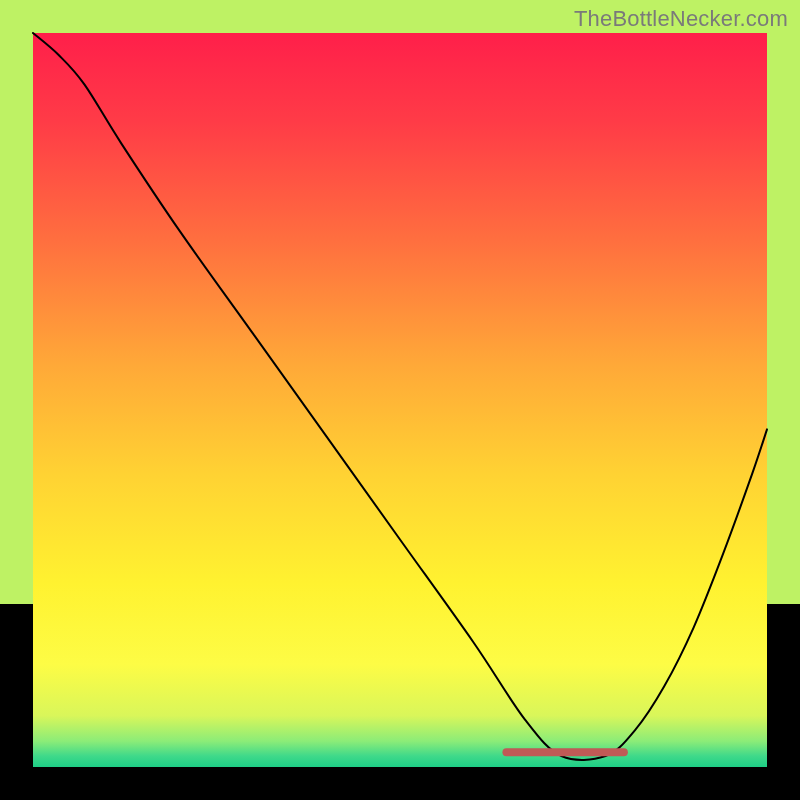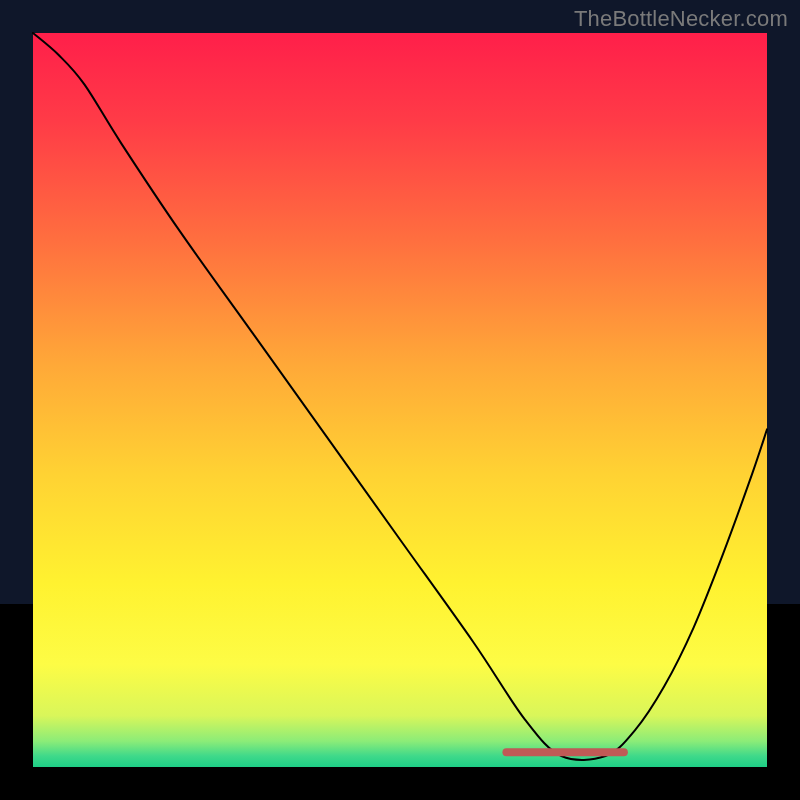--- a/index.html
+++ b/index.html
@@ -10,21 +10,21 @@
     background: #000;
     overflow: hidden;
     font-family: Arial, Helvetica, sans-serif;
   }
   .frame {
     position: absolute;
     left: 0;
     top: 0;
     width: 800px;
     height: 604px;
-    background: #0f172a;
+    background: #bef264;
   }
   .watermark {
     position: absolute;
     top: 6px;
     right: 12px;
     color: #7a7a7a;
     font-size: 22px;
     font-weight: 500;
     letter-spacing: 0.2px;
   }

